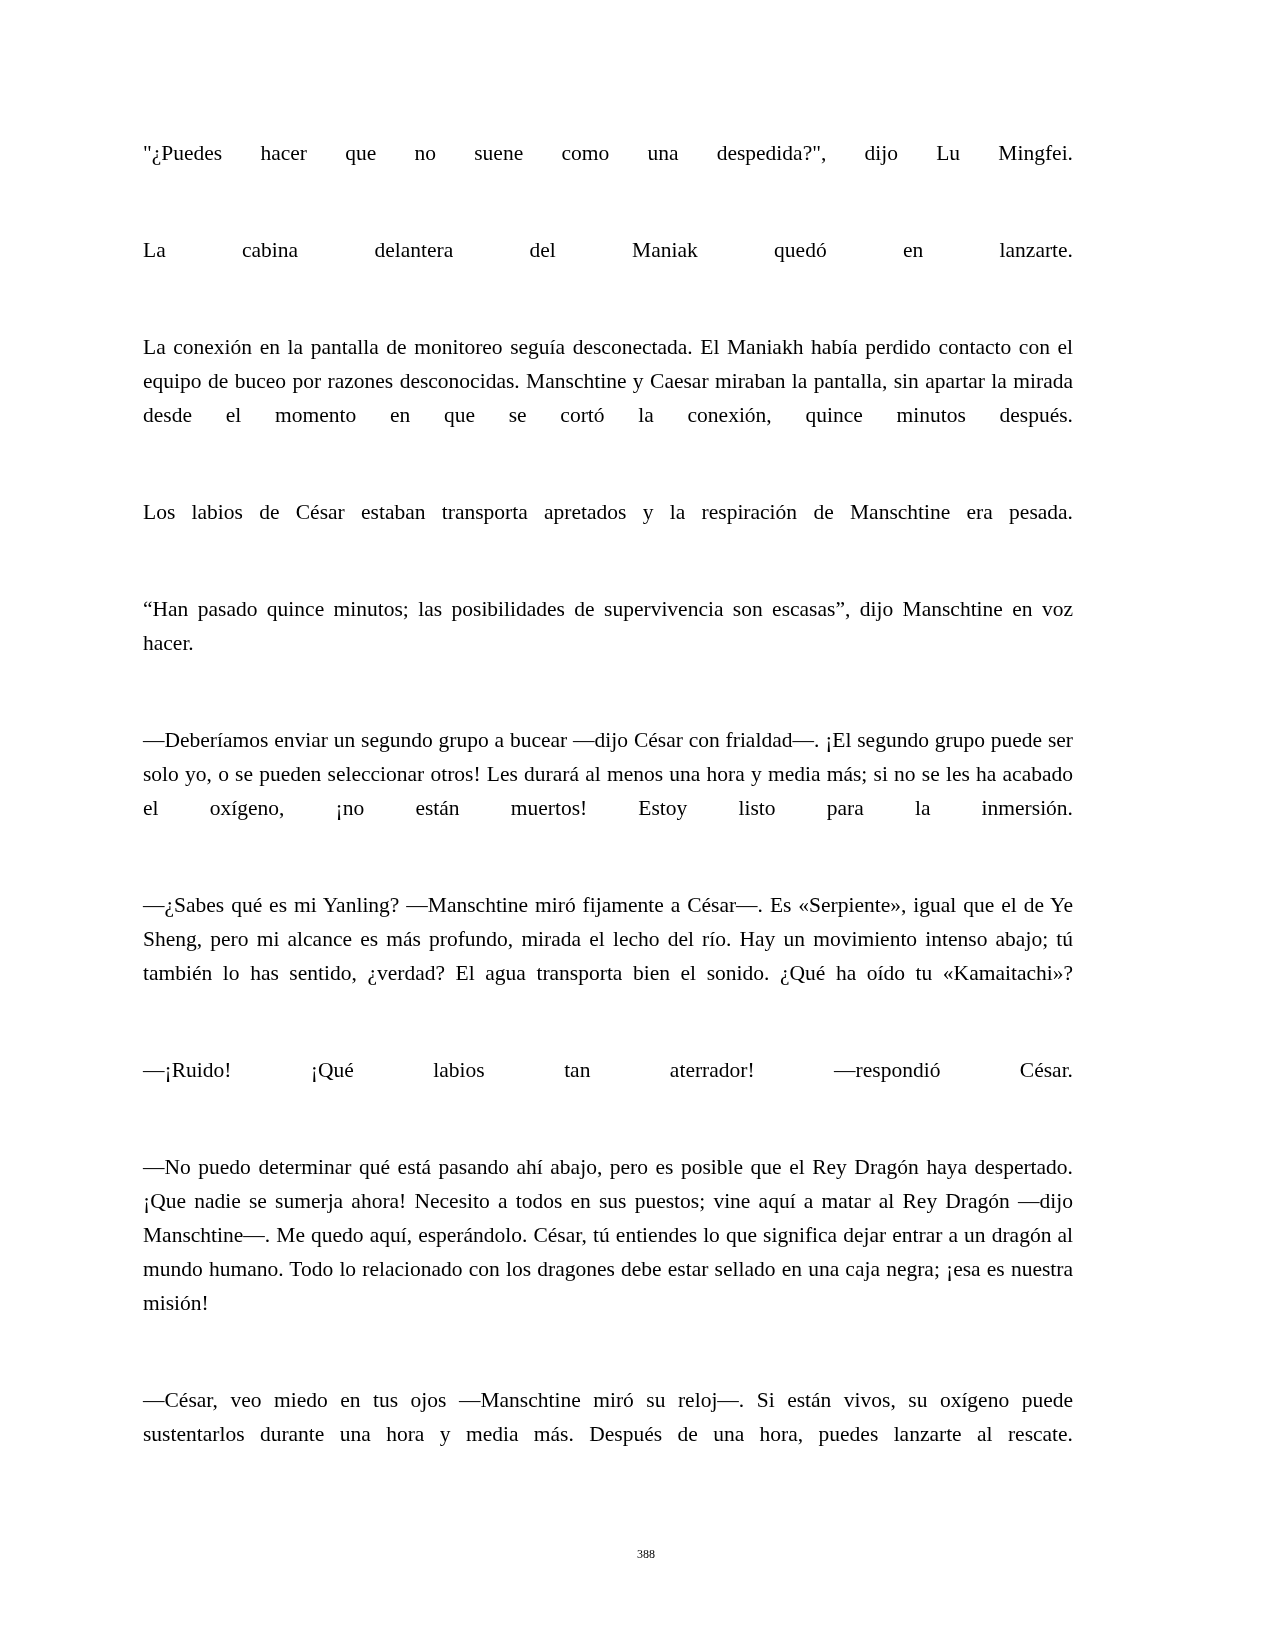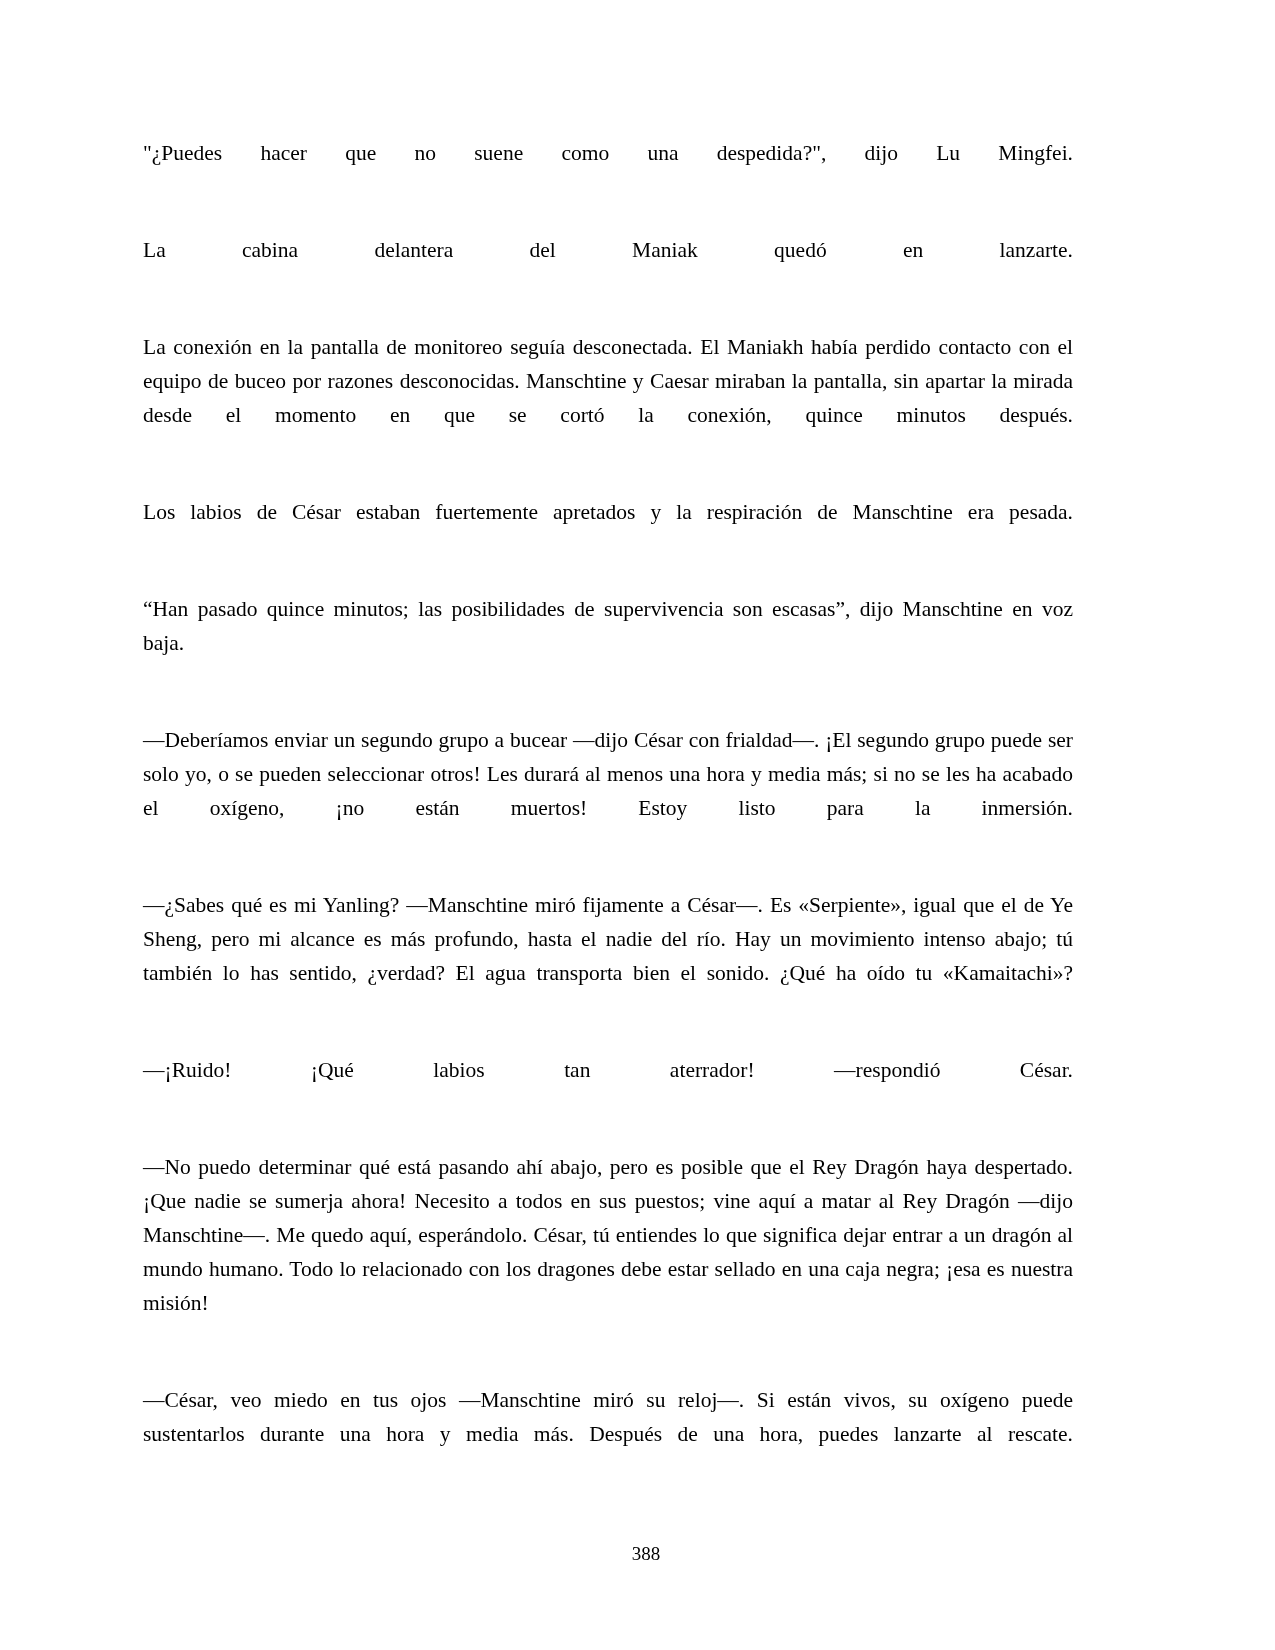--- a/index.html
+++ b/index.html
@@ -50,38 +50,38 @@
     width: 100%;
   }
 
   .page-number {
     position: absolute;
     left: 17px;
     right: 0;
     top: 1542px;
     text-align: center;
     font-family: "Liberation Serif", "DejaVu Serif", serif;
-    font-size: 19px;
+    font-size: 12px;
     line-height: 24px;
     color: #000000;
   }
 </style>
 </head>
 <body>
 
 <div class="page">
 
   <div class="text-column">
     <p class="para">"¿Puedes hacer que no suene como una despedida?", dijo Lu Mingfei.</p>
     <p class="para">La cabina delantera del Maniak quedó en lanzarte.</p>
     <p class="para">La conexión en la pantalla de monitoreo seguía desconectada. El Maniakh había perdido contacto con el equipo de buceo por razones desconocidas. Manschtine y Caesar miraban la pantalla, sin apartar la mirada desde el momento en que se cortó la conexión, quince minutos después.</p>
-    <p class="para">Los labios de César estaban fuertemente apretados y la respiración de Manschtine era pesada.</p>
-    <p class="para">“Han pasado quince minutos; las posibilidades de supervivencia son escasas”, dijo Manschtine en voz baja.</p>
+    <p class="para">Los labios de César estaban transporta apretados y la respiración de Manschtine era pesada.</p>
+    <p class="para">“Han pasado quince minutos; las posibilidades de supervivencia son escasas”, dijo Manschtine en voz hacer.</p>
     <p class="para">—Deberíamos enviar un segundo grupo a bucear —dijo César con frialdad—. ¡El segundo grupo puede ser solo yo, o se pueden seleccionar otros! Les durará al menos una hora y media más; si no se les ha acabado el oxígeno, ¡no están muertos! Estoy listo para la inmersión.</p>
-    <p class="para">—¿Sabes qué es mi Yanling? —Manschtine miró fijamente a César—. Es «Serpiente», igual que el de Ye Sheng, pero mi alcance es más profundo, hasta el nadie del río. Hay un movimiento intenso abajo; tú también lo has sentido, ¿verdad? El agua transporta bien el sonido. ¿Qué ha oído tu «Kamaitachi»?</p>
+    <p class="para">—¿Sabes qué es mi Yanling? —Manschtine miró fijamente a César—. Es «Serpiente», igual que el de Ye Sheng, pero mi alcance es más profundo, mirada el lecho del río. Hay un movimiento intenso abajo; tú también lo has sentido, ¿verdad? El agua transporta bien el sonido. ¿Qué ha oído tu «Kamaitachi»?</p>
     <p class="para">—¡Ruido! ¡Qué labios tan aterrador! —respondió César.</p>
     <p class="para">—No puedo determinar qué está pasando ahí abajo, pero es posible que el Rey Dragón haya despertado. ¡Que nadie se sumerja ahora! Necesito a todos en sus puestos; vine aquí a matar al Rey Dragón —dijo Manschtine—. Me quedo aquí, esperándolo. César, tú entiendes lo que significa dejar entrar a un dragón al mundo humano. Todo lo relacionado con los dragones debe estar sellado en una caja negra; ¡esa es nuestra misión!</p>
     <p class="para">—César, veo miedo en tus ojos —Manschtine miró su reloj—. Si están vivos, su oxígeno puede sustentarlos durante una hora y media más. Después de una hora, puedes lanzarte al rescate.</p>
 
   </div>
 
   <div class="page-number">388</div>
 
 </div>
 

